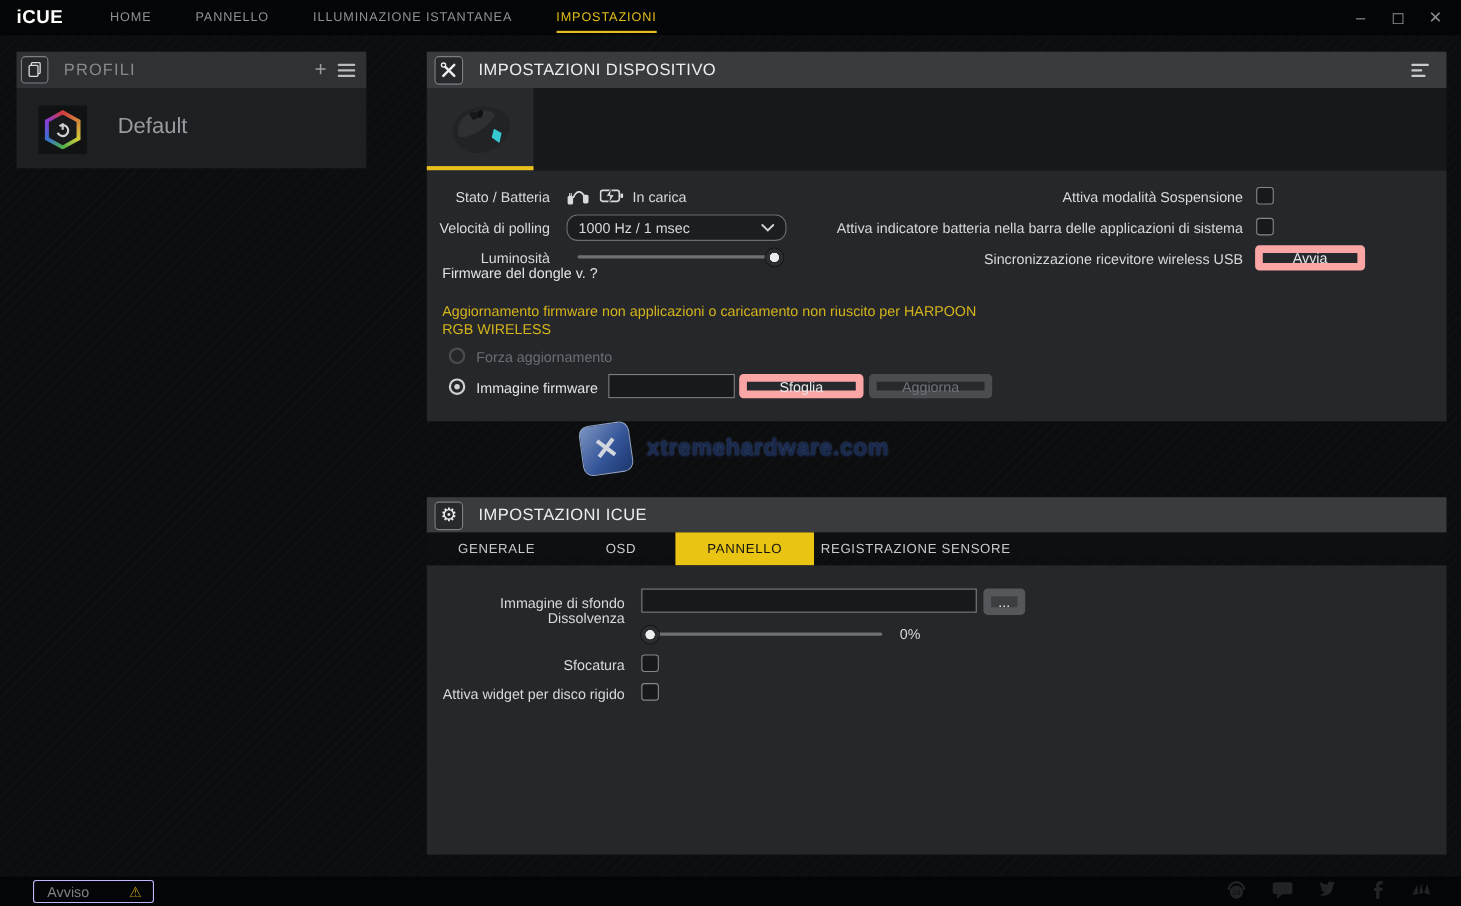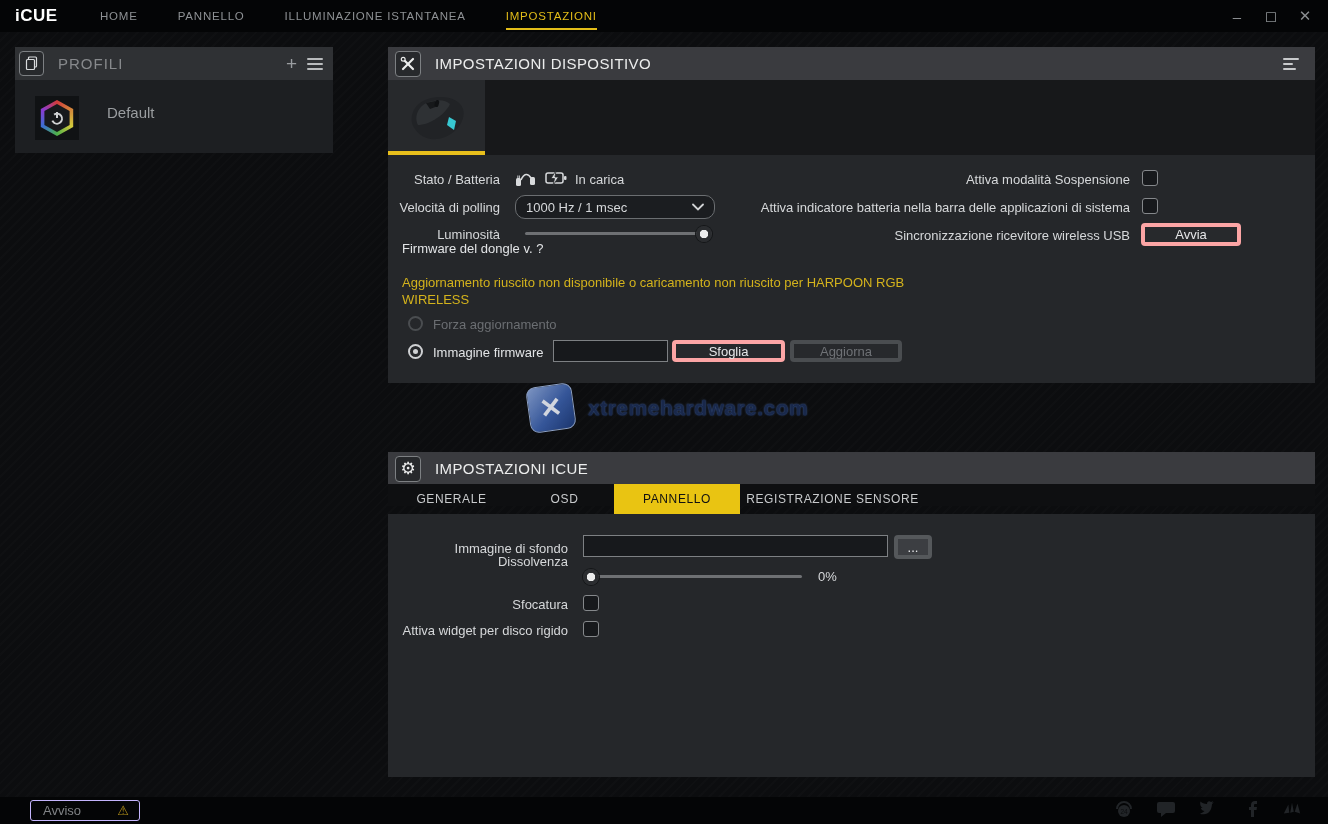--- a/index.html
+++ b/index.html
@@ -31,21 +31,21 @@
   .icon-box { width:25px; height:25px; background:#27292c; border:1px solid #7d8083; border-radius:4px; display:flex; align-items:center; justify-content:center; margin-left:4px; flex:0 0 auto; }
   .sidebar-title { margin-left:14px; font-size:15px; letter-spacing:1px; color:#87898c; }
   .sb-actions { margin-left:auto; display:flex; align-items:center; gap:10px; margin-right:10px; }
   .plus-icon { color:#9a9da0; font-size:19px; line-height:1; }
   .bars { display:flex; flex-direction:column; gap:3px; }
   .bars i { display:block; height:2px; background:#b9bbbd; border-radius:1px; }
   .profile-item { position:absolute; left:15px; top:80px; width:318px; height:73px; background:#1d1f22; display:flex; align-items:flex-start; }
   .profile-tile { width:44px; height:44px; margin:16px 0 0 20px; background:#101214; display:flex; align-items:center; justify-content:center; }
   .hex { width:36px; height:36px; clip-path:polygon(50% 0,95% 25%,95% 75%,50% 100%,5% 75%,5% 25%); background:conic-gradient(#d23b3b,#d2873b,#d2c93b,#4db04a,#3b6fd2,#8a3bd2,#d23b3b); display:flex; align-items:center; justify-content:center; }
   .hex-inner { width:28px; height:28px; clip-path:polygon(50% 0,95% 25%,95% 75%,50% 100%,5% 75%,5% 25%); background:#17191c; display:flex; align-items:center; justify-content:center; }
-  .profile-name { margin:24px 0 0 28px; font-size:15px; color:#9a9da0; }
+  .profile-name { margin:24px 0 0 28px; font-size:20px; color:#9a9da0; }
   
   .panel-header { position:absolute; width:927px; height:33px; background:#3a3b3f; display:flex; align-items:center; }
   .panel-header .icon-box { background:#27292c; width:26px; height:26px; margin-left:7px; }
   .panel-title { margin-left:14px; font-size:15px; color:#eceded; letter-spacing:0.4px; }
   .panel-menu { margin-left:auto; margin-right:16px; display:flex; flex-direction:column; gap:3px; }
   .panel-menu i { display:block; height:2px; background:#c8cacc; border-radius:1px; }
   .tabstrip { position:absolute; left:388px; top:80px; width:927px; height:75px; background:#17181a; }
   .device-tab { position:absolute; left:0; top:0; width:97px; height:75px; background:#27292c; display:flex; align-items:center; justify-content:center; }
   .device-tab::after { content:""; position:absolute; left:0; bottom:0; width:100%; height:4px; background:#e8bf1c; }
   .panel-body { position:absolute; width:927px; background:#25272a; }
@@ -54,21 +54,21 @@
   
   .dropdown { position:absolute; width:200px; height:24px; background:#1b1d20; border:1px solid #6b6e71; border-radius:10px; display:flex; align-items:center; padding:0 10px; font-size:13px; color:#d6d8da; }
   .dropdown .chev { margin-left:auto; }
   .slider-track { position:absolute; height:3px; background:#6e7073; border-radius:2px; }
   .knob { position:absolute; width:16px; height:16px; border-radius:50%; background:radial-gradient(circle, #eceded 0 4px, #2b2d30 4.5px); box-shadow:0 0 0 1px #141618; }
   .checkbox { position:absolute; width:16px; height:16px; border:1px solid #85888b; border-radius:3px; background:#17191c; }
   .radio { position:absolute; width:15px; height:15px; border-radius:50%; border:2px solid #cfd1d3; background:transparent; }
   .radio.disabled { border-color:#4a4d50; }
   .radio.selected::after { content:""; position:absolute; left:3px; top:3px; width:5px; height:5px; border-radius:50%; background:#cfd1d3; }
   .text-input { position:absolute; height:22px; background:#17191c; border:1px solid #7d8083; color:#d6d8da; font-size:13px; padding:0 6px; font-family:"Liberation Sans", sans-serif; }
-  .btn { position:absolute; height:23px; background:#27292c; border:4px solid #fca5a5; border-radius:4px; color:#e5e6e8; font-size:13px; display:flex; align-items:center; justify-content:center; cursor:default; }
+  .btn { position:absolute; height:23px; background:#27292c; border:7px solid #fca5a5; border-radius:4px; color:#e5e6e8; font-size:13px; display:flex; align-items:center; justify-content:center; cursor:default; }
   .btn.disabled { border-color:#4a4d50; color:#6f7276; }
   .btn.filled { background:#3c3e42; border-color:#55585b; }
   .warning-text { position:absolute; font-size:13px; line-height:17px; color:#d4b31c; }
   .fw-label { position:absolute; font-size:13px; color:#e2e4e6; }
   
   .icue-tabs { position:absolute; left:388px; top:484px; width:927px; height:22px; background:#0e0f11; display:flex; }
   .icue-tab { height:30px; display:flex; align-items:center; justify-content:center; font-size:12px; letter-spacing:0.6px; color:#c8cacc; }
   .icue-tab.active { background:#e9c412; color:#111; }
   
   .watermark { position:absolute; left:528px; top:385px; display:flex; align-items:center; opacity:0.9; }
@@ -200,21 +200,21 @@
     <div class="checkbox" style="left:754px; top:43px;"></div>
 
     <div class="r-label" style="left:0; top:72px; width:112px;">Luminosità</div>
     <div class="slider-track" style="left:137px; top:77px; width:187px;"></div>
     <div class="knob" style="left:308px; top:71px;"></div>
 
     <div class="r-label" style="left:300px; top:73px; width:442px;">Sincronizzazione ricevitore wireless USB</div>
     <div class="btn" style="left:753px; top:68px; width:100px;">Avvia</div>
 
     <div class="fw-label" style="left:14px; top:86px;">Firmware del dongle v. ?</div>
-    <div class="warning-text" style="left:14px; top:119px; width:505px;">Aggiornamento riuscito non disponibile o caricamento non riuscito per HARPOON RGB WIRELESS</div>
+    <div class="warning-text" style="left:14px; top:119px; width:505px;">Aggiornamento firmware non applicazioni o caricamento non riuscito per HARPOON RGB WIRELESS</div>
 
     <div class="radio disabled" style="left:20px; top:161px;"></div>
     <div class="label" style="position:absolute; left:45px; top:162px; color:#6b6e72;">Forza aggiornamento</div>
 
     <div class="radio selected" style="left:20px; top:189px;"></div>
     <div class="label" style="position:absolute; left:45px; top:190px; color:#e2e4e6;">Immagine firmware</div>
     <input class="text-input" style="left: 165px; top: 185px; width: 115px;" value="">
     <div class="btn" style="left:284px; top:185px; width:113px; height:22px;">Sfoglia</div>
     <div class="btn disabled" style="left:402px; top:185px; width:112px; height:22px;">Aggiorna</div>
   </div>

